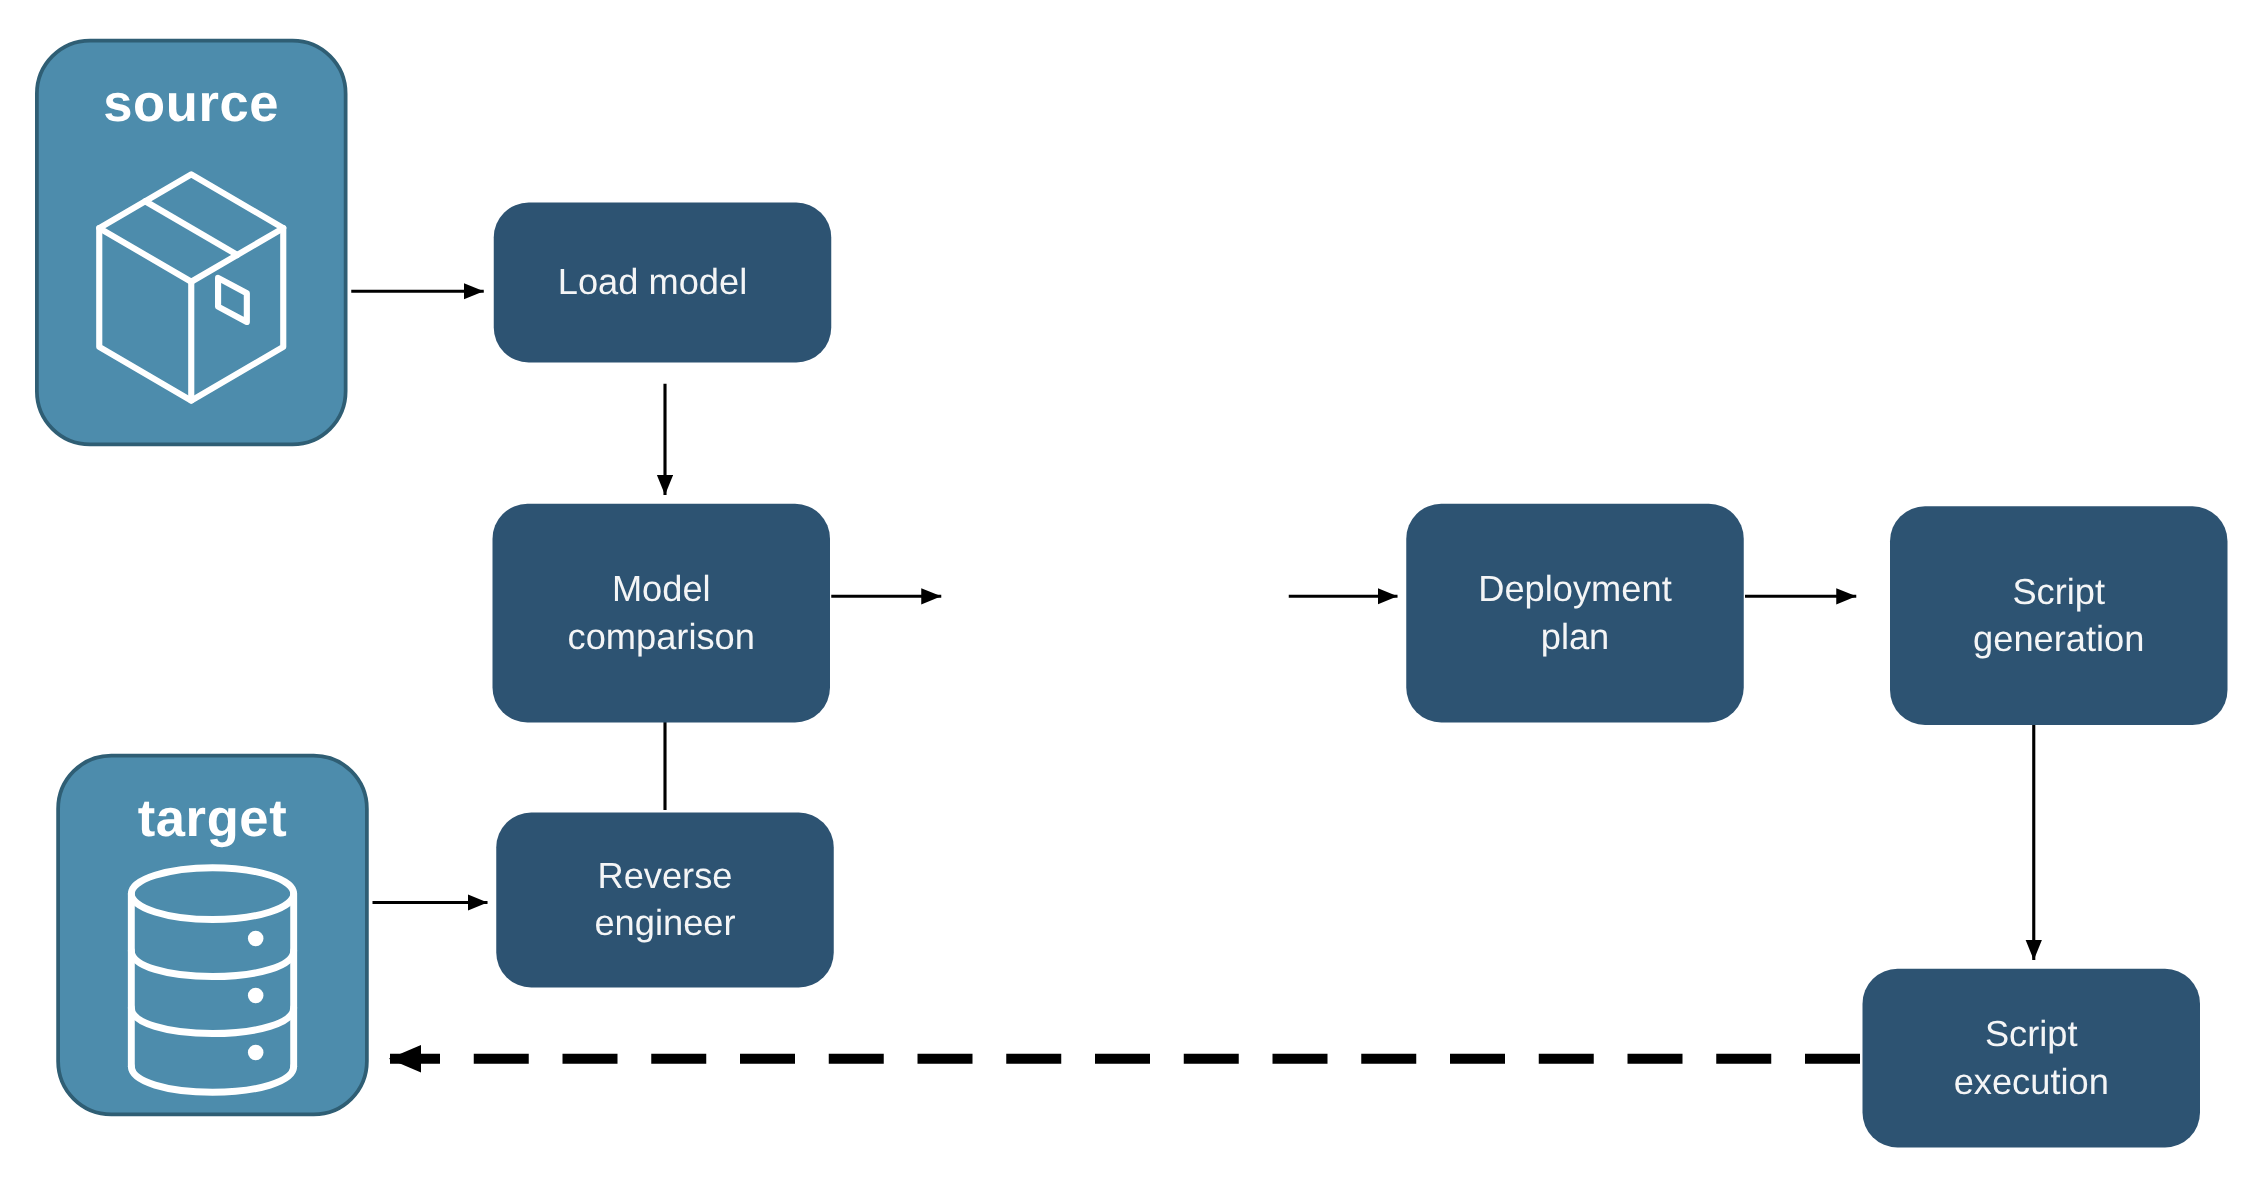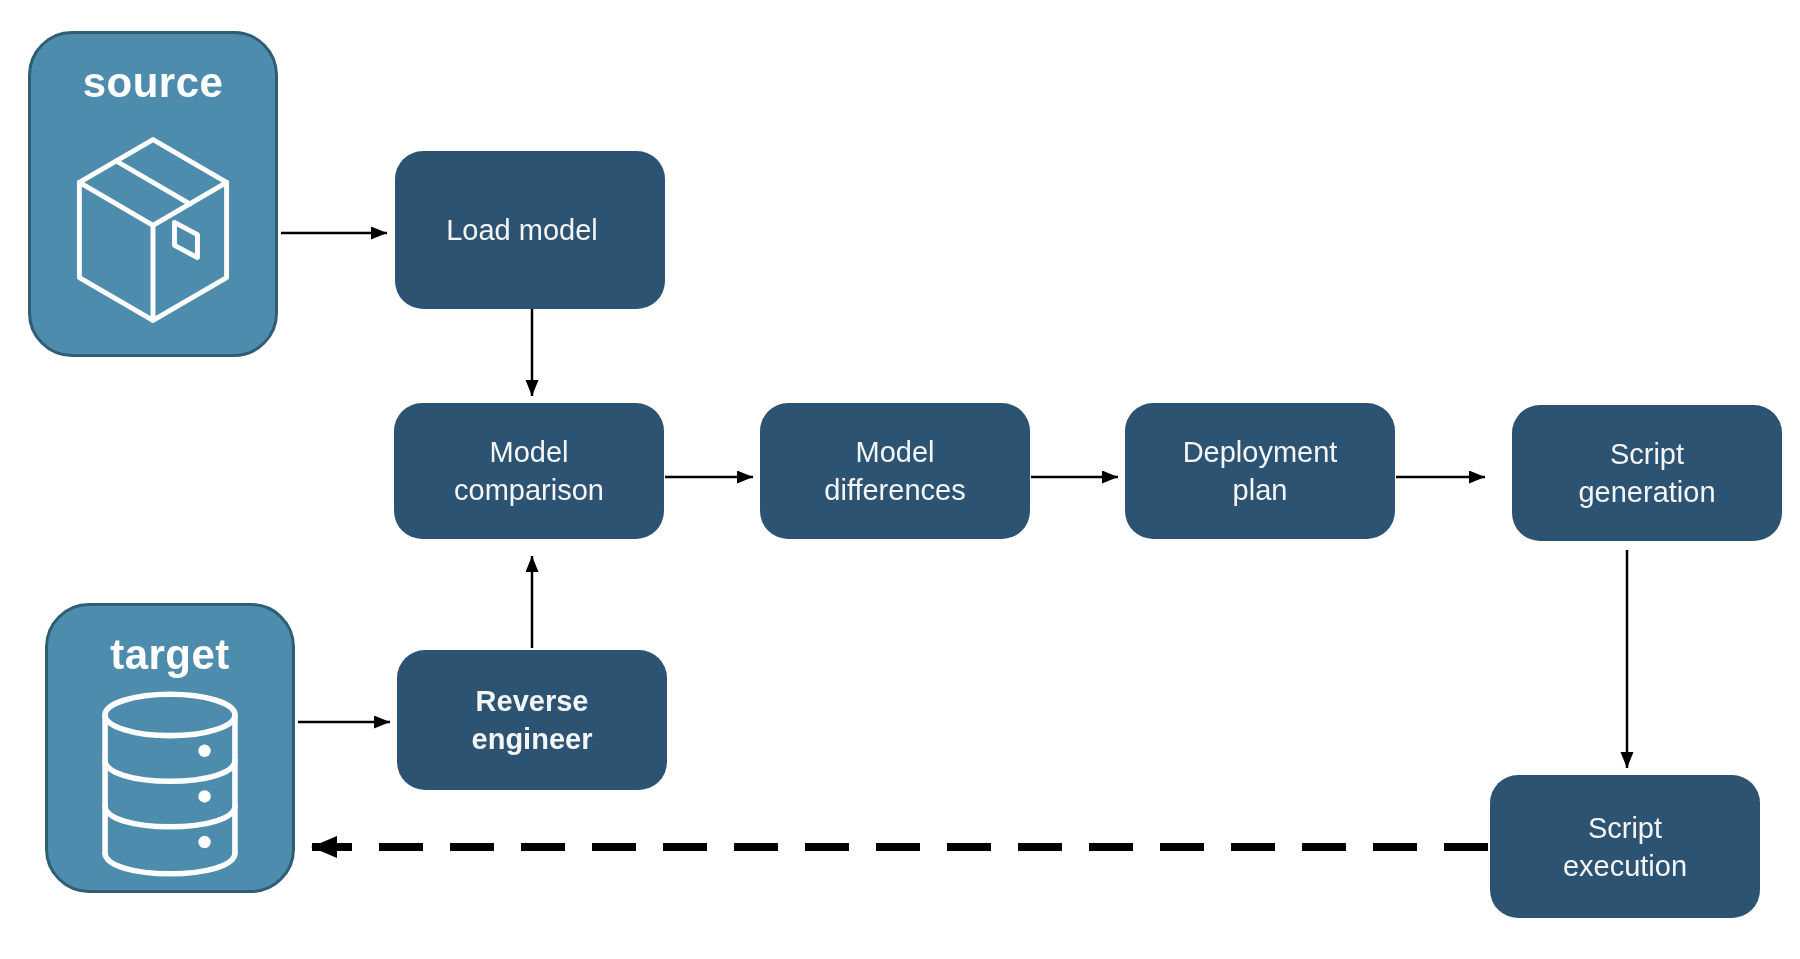--- a/index.html
+++ b/index.html
@@ -49,39 +49,39 @@
     flex: 1;
     display: flex;
     align-items: center;
     justify-content: center;
     width: 100%;
   }
   
   .node {
     position: absolute;
     width: 270px;
-    height: 136px;
+    height: 175px;
     background: #2D5372;
     border-radius: 28px;
     display: flex;
     align-items: center;
     justify-content: center;
     text-align: center;
     color: #F4F5F6;
     font-size: 29px;
     line-height: 38px;
     padding: 0 38px;
     box-sizing: border-box;
   }
-  .node-load-model        { left: 395px; top: 151px; height: 158px; padding-left: 22px; }
+  .node-load-model        { left: 395px; top: 162px; height: 128px; padding-left: 22px; }
   .node-model-comparison  { left: 394px; top: 403px; }
   .node-model-differences { left: 760px; top: 403px; }
   .node-deployment-plan   { left: 1125px; top: 403px; }
   .node-script-generation { left: 1492px; top: 405px; margin-left: 20px; }
-  .node-reverse-engineer  { left: 397px; top: 650px; height: 140px; font-weight: bold; }
+  .node-reverse-engineer  { left: 397px; top: 650px; height: 140px; }
   .node-script-execution  { left: 1490px; top: 775px; height: 143px; }
 </style>
 </head>
 <body>
 
 <div class="canvas">
 
   <svg class="edges-layer" viewBox="0 0 1800 959" xmlns="http://www.w3.org/2000/svg">
     <defs>
       <marker id="arrow" markerUnits="userSpaceOnUse" markerWidth="18" markerHeight="15" refX="16" refY="6.5" orient="auto">
@@ -137,23 +137,20 @@
       </svg>
     </div>
   </div>
 
   <div class="node node-load-model">
     <span>Load model</span>
   </div>
   <div class="node node-model-comparison">
     <span>Model comparison</span>
   </div>
-  <div class="node node-model-differences">
-    <span>Model differences</span>
-  </div>
   <div class="node node-deployment-plan">
     <span>Deployment plan</span>
   </div>
   <div class="node node-script-generation">
     <span>Script generation</span>
   </div>
   <div class="node node-reverse-engineer">
     <span>Reverse engineer</span>
   </div>
   <div class="node node-script-execution">

